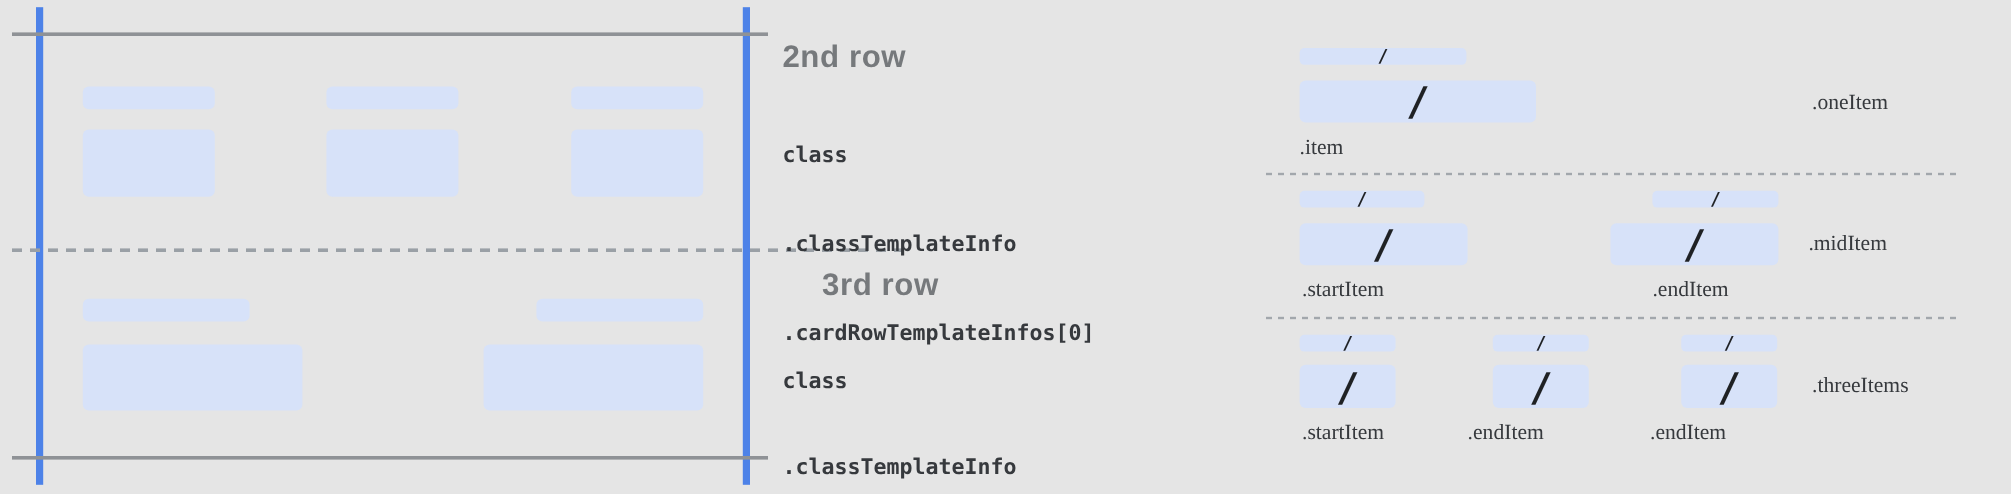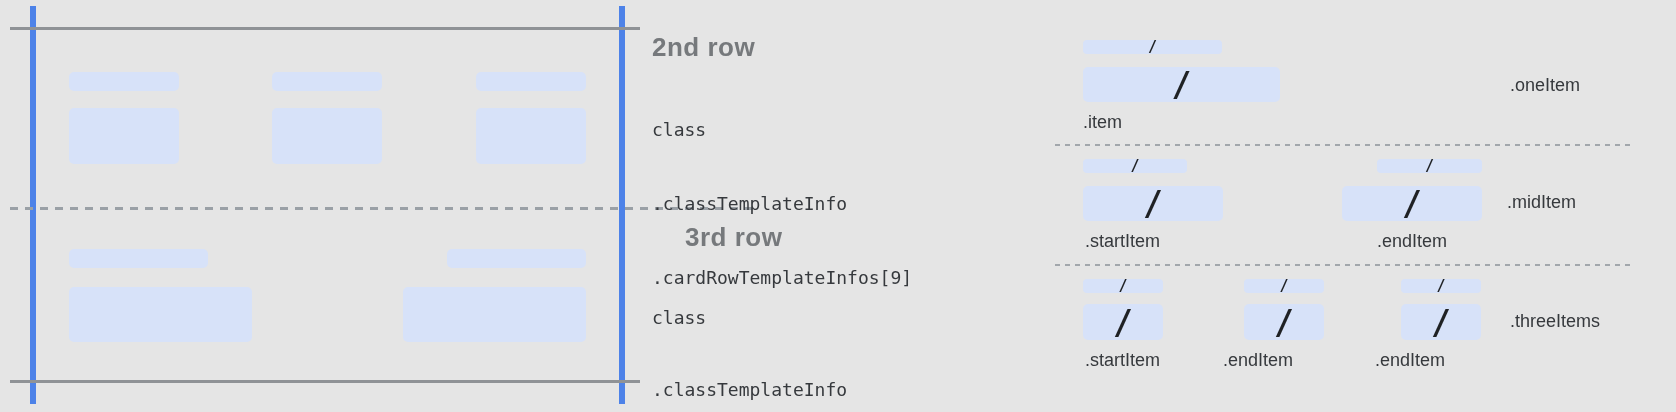--- a/index.html
+++ b/index.html
@@ -23,22 +23,22 @@
   
   .bar {
     position:absolute; background:#d7e2f9;
     display:flex; align-items:center; justify-content:center;
     font-family:"DejaVu Sans Mono", monospace; font-weight:bold; color:#1f2124;
   }
   .bar.small { height:14px; border-radius:4px; font-size:15px; }
   .bar.big   { height:35px; border-radius:5px; font-size:33px; }
   
   .title { position:absolute; font-size:26px; font-weight:bold; color:#76797c; letter-spacing:.5px; }
-  .code  { position:absolute; font-family:Liberation Sans, sans-serif; font-size:18px; color:#36393d; white-space:pre; }
-  .codelines { position:absolute; font-family:"DejaVu Sans Mono", monospace; font-size:18px; color:#36393d; white-space:pre; }
+  .code  { position:absolute; font-family:Liberation Serif, serif; font-size:18px; color:#36393d; white-space:pre; }
+  .codelines { position:absolute; font-family:"DejaVu Sans Mono", monospace; font-size:18px; color:#36393d; white-space:pre;font-weight:bold; }
   .codelines.lh32 > div { line-height:32px; }
   .codelines.lh30 > div { line-height:30px; }
 </style>
 </head>
 <body>
 
 <div class="canvas">
 
   <div>
     <div class="vline" style="left:30px;"></div>
@@ -62,21 +62,21 @@
       <div class="blk" style="left:69px;  top:287px; width:183px; height:55px;"></div>
       <div class="blk" style="left:403px; top:287px; width:183px; height:55px;"></div>
     </div>
   </div>
 
   <div>
     <div class="title" style="left:652px; top:32px;">2nd row</div>
     <div class="codelines lh32" style="left:652px; top:72px;">
       <div>class</div>
       <div>.classTemplateInfo</div>
-      <div>.cardRowTemplateInfos[9]</div>
+      <div>.cardRowTemplateInfos[0]</div>
     </div>
   </div>
 
   <div>
     <div class="title" style="left:652px; top:222px;margin-left:33px;">3rd row</div>
     <div class="codelines lh30" style="left:652px; top:261px;">
       <div>class</div>
       <div>.classTemplateInfo</div>
       
       

